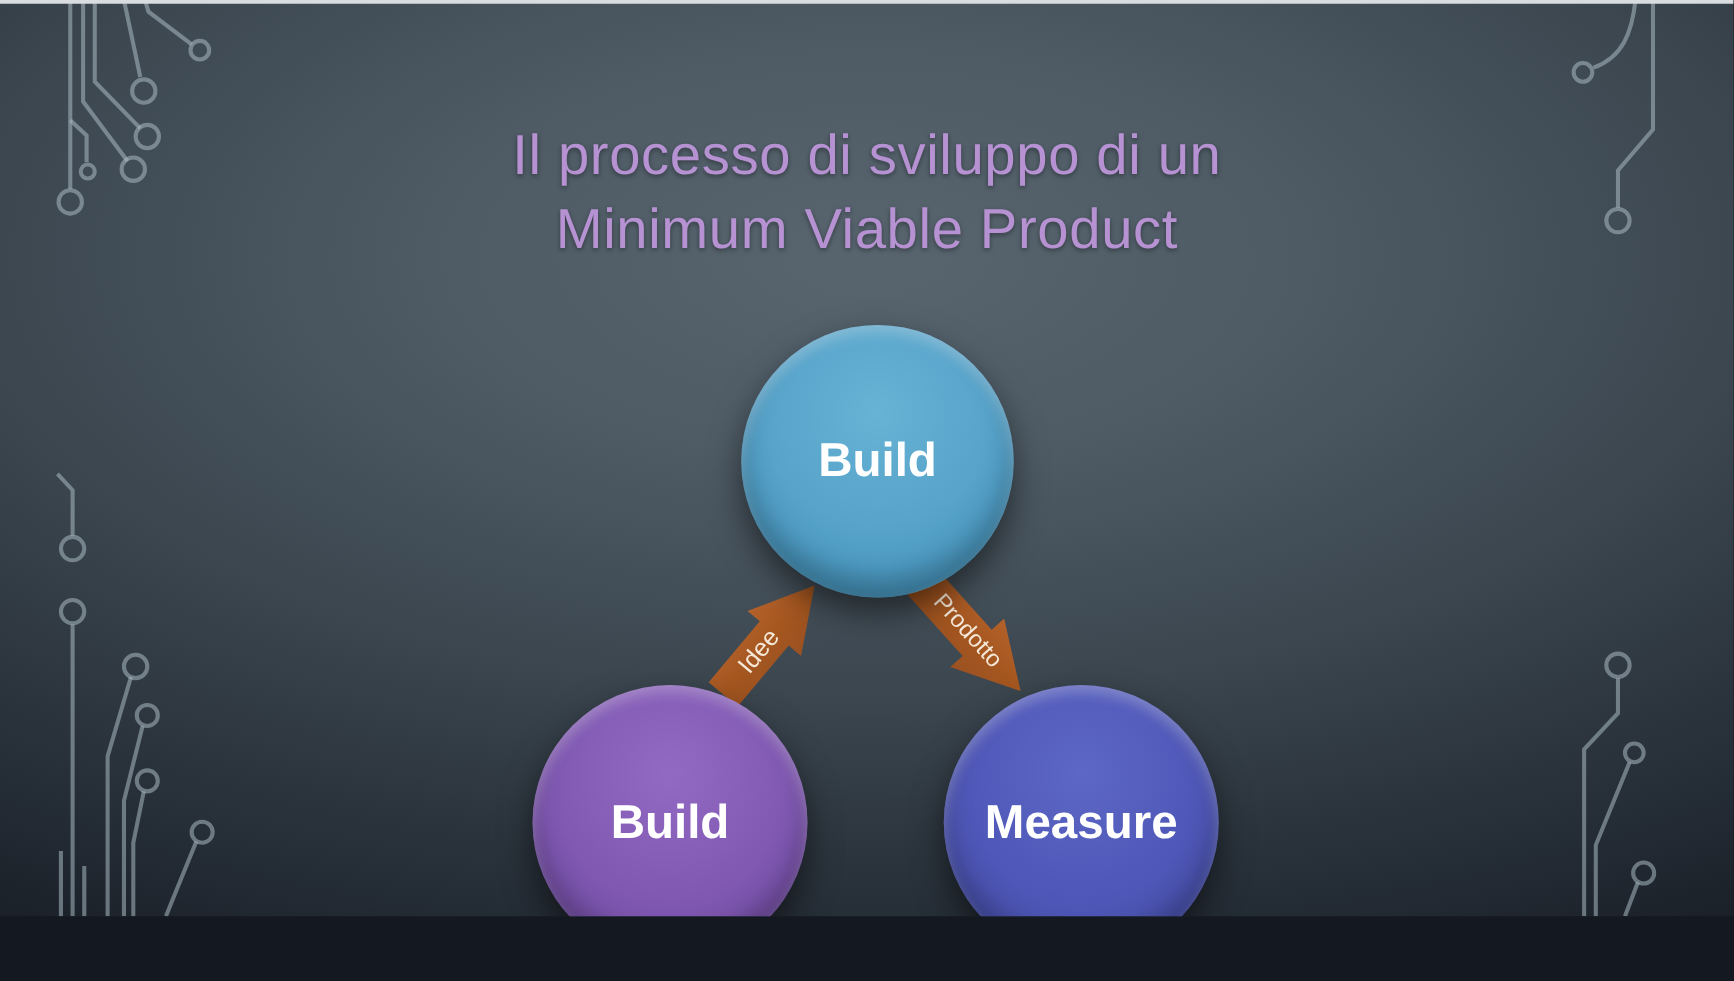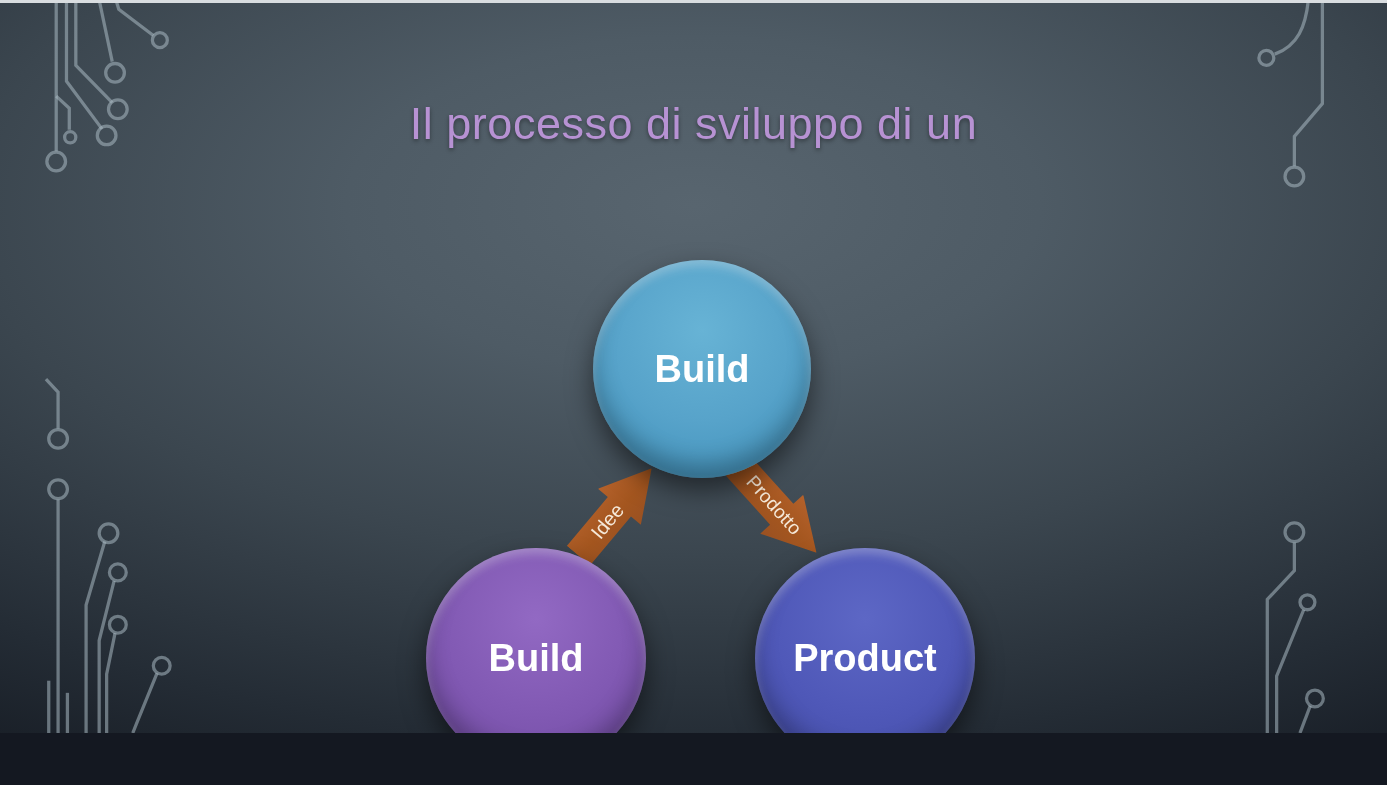--- a/index.html
+++ b/index.html
@@ -170,32 +170,33 @@
         <path d="M 1337 581 V 611 L 1308 642 V 785"></path>
       <circle cx="1351" cy="645" r="8"></circle>
         <path d="M 1347 653 L 1318 724 V 785"></path>
       <circle cx="1359" cy="748" r="9"></circle>
         <path d="M 1354 756 L 1343 785"></path>
     </g>
   </svg>
 
   <h1 class="slide-title">
     <span>Il processo di sviluppo di un</span>
+    <span>Minimum Viable Product</span>
   </h1>
 
   <div class="arrow arrow-right arrow-idee">
     <span class="arrow-label">Idee</span>
   </div>
   <div class="arrow arrow-right arrow-prodotto">
     <span class="arrow-label">Prodotto</span>
   </div>
 
   <div class="node node-build">
     <span>Build</span>
   </div>
   <div class="node node-measure">
-    <span>Product</span>
+    <span>Measure</span>
   </div>
   <div class="node node-learn">
     <span>Build</span>
   </div>
 
 </div>
 
 </body></html>

